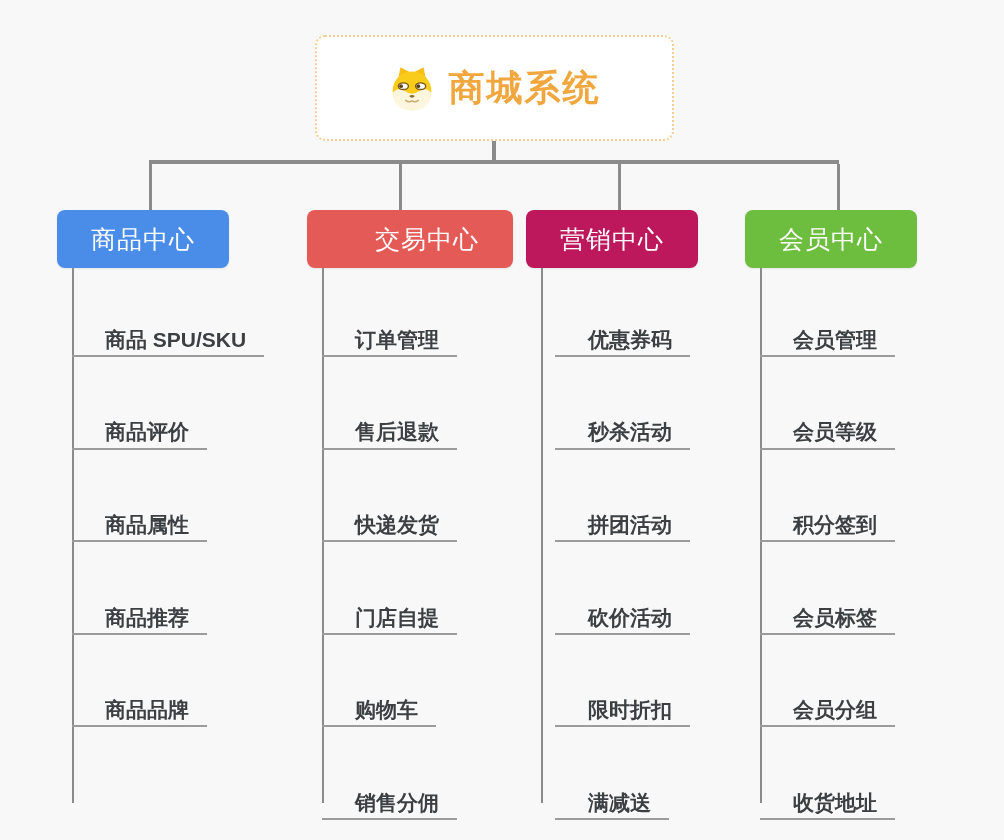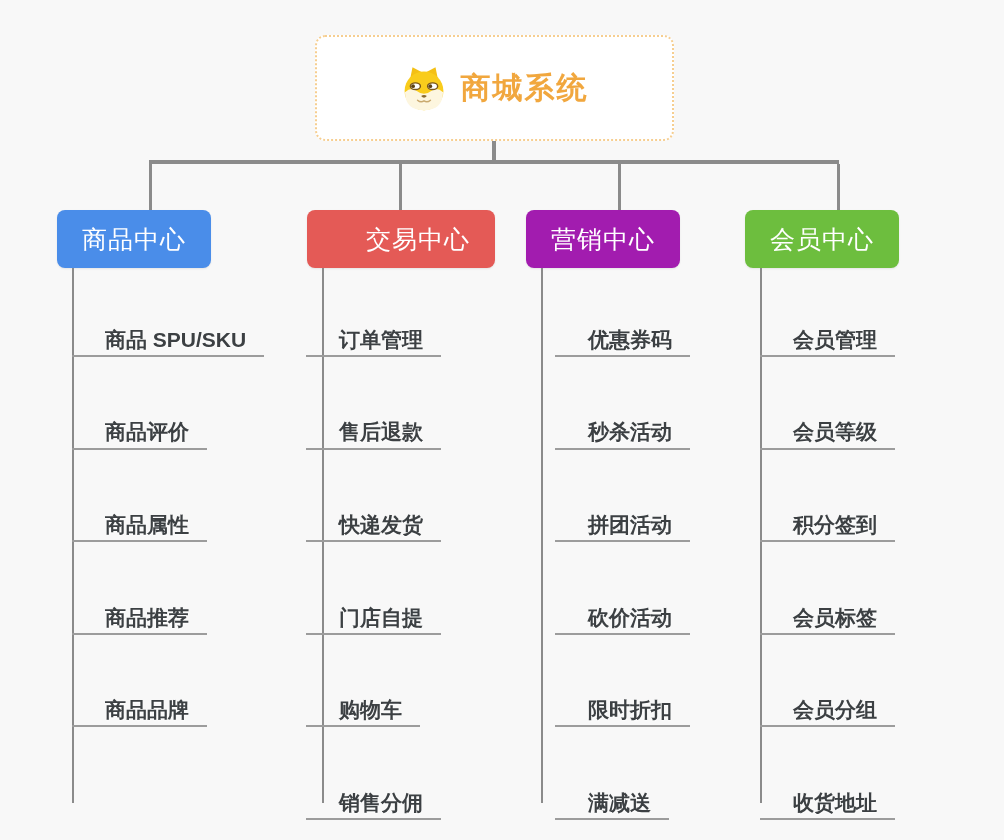--- a/index.html
+++ b/index.html
@@ -11,42 +11,42 @@
     overflow:hidden;
   }
   
   .root-card{
     position:absolute;left:315px;top:35px;width:359px;height:106px;
     background:#FFFFFF;border:2px dotted #F6CE90;border-radius:10px;
     box-sizing:border-box;
     display:flex;align-items:center;justify-content:center;gap:14px;
   }
   .root-title{
-    font-size:30px;font-weight:600;letter-spacing:2px;color:#F1A73E;
+    font-size:36px;font-weight:600;letter-spacing:2px;color:#F1A73E;
   }
   
   .line{position:absolute;background:#8B8B8B;}
   .stem{left:492px;top:141px;width:4px;height:21px;}
   .bus{left:149px;top:160px;width:690px;height:4px;}
   .drop{top:164px;width:3px;height:47px;}
   .d1{left:149px;} .d2{left:399px;} .d3{left:618px;} .d4{left:837px;}
   .trunk{top:268px;width:2px;height:535px;}
   .t1{left:72px;} .t2{left:322px;} .t3{left:541px;} .t4{left:760px;}
   
   .branch{
-    position:absolute;top:210px;width:154px;height:58px;border-radius:8px;
+    position:absolute;top:210px;width:172px;height:58px;border-radius:8px;
     color:#FFFFFF;display:flex;align-items:center;justify-content:center;
     font-size:25px;letter-spacing:1px;
     box-shadow:0 1px 2px rgba(0,0,0,0.08);
     cursor:default;
   }
   .b1{left:57px;} .b2{left:307px;padding-left:34px;} .b3{left:526px;} .b4{left:745px;text-align:right;}
   
   .col{position:absolute;top:314px;font-weight:bold;}
-  .c1{left:72px;} .c2{left:306px;} .c3{left:555px;} .c4{left:760px;}
+  .c1{left:72px;} .c2{left:322px;} .c3{left:555px;} .c4{left:760px;}
   .leaf{
     height:38px;border-bottom:2px solid #9C9C9C;margin-bottom:49.6px;
     padding:0 18px 3px 33px;box-sizing:content-box;
     font-size:21px;color:#3C4043;white-space:nowrap;width:max-content;
     display:flex;align-items:flex-end;line-height:1.15;
     text-shadow:0 1px 2px rgba(255,255,255,0.9);
   }
   .col .leaf:last-child{margin-bottom:0;}
 </style>
 </head>
@@ -76,21 +76,21 @@
   <div class="line drop d2"></div>
   <div class="line drop d3"></div>
   <div class="line drop d4"></div>
 
   <div class="branch b1" style="background: rgb(74, 141, 233);">
     <span>商品中心</span>
   </div>
   <div class="branch b2" style="background: rgb(228, 90, 86);">
     <span>交易中心</span>
   </div>
-  <div class="branch b3" style="background: #a21caf; text-align: right;">
+  <div class="branch b3" style="background: #be185d; text-align: right;">
     <span>营销中心</span>
   </div>
   <div class="branch b4" style="background: rgb(109, 190, 62);">
     <span>会员中心</span>
   </div>
 
   <div class="line trunk t1"></div>
   <div class="line trunk t2"></div>
   <div class="line trunk t3"></div>
   <div class="line trunk t4"></div>

